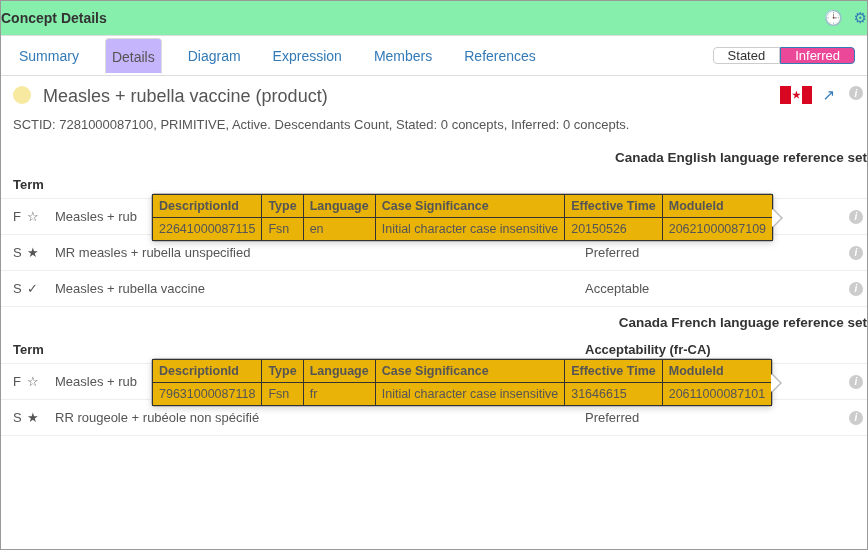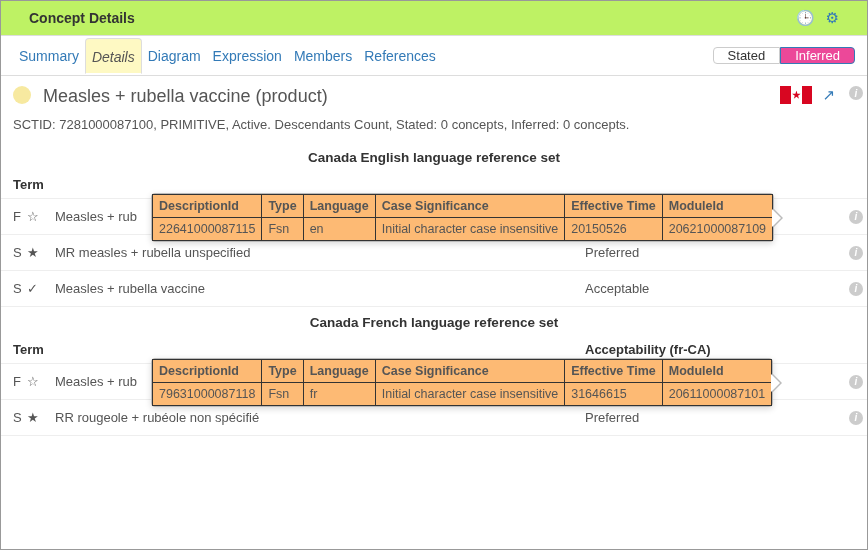--- a/index.html
+++ b/index.html
@@ -1,50 +1,50 @@
 <!DOCTYPE html>
 <html><head>
 <meta charset="utf-8">
 <style>
 * { box-sizing: border-box; margin: 0; padding: 0; }
 body { font-family: "Helvetica Neue", Arial, sans-serif; font-size: 13px; color: #333; background: #fff; width: 868px; height: 550px; overflow: hidden; border: 1px solid #999; position: relative; }
-.header { display: flex; align-items: center; background: #bef264; border-bottom: 1px solid #ddd; padding: 8px 28px; }
+.header { display: flex; align-items: center; background: #86efac; border-bottom: 1px solid #ddd; padding: 8px 0; }
 .header-title { font-weight: bold; font-size: 14px; flex: 1; }
 .header-icons { display: flex; gap: 10px; color: #337ab7; }
 .header-icons span { cursor: pointer; font-size: 15px; }
 .tabs-row { display: flex; align-items: center; border-bottom: 1px solid #ddd; padding: 0 12px; height: 40px; }
-.tabs { display: flex; flex: 1; }
+.tabs { display: flex; gap: 20px; flex: 1; }
 .tab { color: #337ab7; cursor: pointer; padding: 10px 6px 8px 6px; font-size: 14px; }
-.tab.active { color: #555; background: #fef9c3; border: 1px solid #ddd; border-bottom-color: #fff; border-radius: 4px 4px 0 0; margin-bottom: -1px; font-style: italic; }
+.tab.active { color: #555; background: #c4b5fd; border: 1px solid #ddd; border-bottom-color: #fff; border-radius: 4px 4px 0 0; margin-bottom: -1px; }
 .view-toggle { display: flex; }
 .vt-btn { padding: 0 14px; font-size: 13px; cursor: pointer; border: 1px solid #ccc; background: #fff; }
 .vt-btn:first-child { border-radius: 4px 0 0 4px; }
 .vt-btn:last-child { border-radius: 0 4px 4px 0; background: #ec4899; color: #fff; border-color: #337ab7; }
 .concept-row { display: flex; align-items: flex-start; padding: 10px 4px 4px 12px; }
 .circle { width: 18px; height: 18px; background: #f7e9a0; border-radius: 50%; margin-right: 12px; }
 .concept-title { font-size: 18px; color: #555; flex: 1; }
 .flag { width: 32px; height: 18px; display: flex; }
 .flag-strip { flex: 1; }
 .flag-red { background: #d80621; }
 .flag-white { background: #fff; position: relative; }
 .flag-white::after { content: ''; position: absolute; left: 50%; top: 50%; transform: translate(-50%,-50%); width: 9px; height: 9px; background: #d80621; clip-path: polygon(50% 0%, 61% 35%, 98% 35%, 68% 57%, 79% 91%, 50% 70%, 21% 91%, 32% 57%, 2% 35%, 39% 35%); }
 .ext-icon { color: #337ab7; margin-left: 10px; font-size: 15px; cursor: pointer; }
 .info-icon { width: 14px; height: 14px; background: #ccc; border-radius: 50%; margin-left: 14px; display: flex; align-items: center; justify-content: center; font-size: 10px; color: #fff; font-weight: bold; font-style: italic; cursor: pointer; }
 .metaline { padding: 6px 12px 10px 12px; font-size: 13px; color: #555; }
-.section-title { text-align: center; font-weight: bold; font-size: 13.5px; padding: 8px 8px; }
+.section-title { text-align: right; font-weight: bold; font-size: 13.5px; padding: 8px 0; }
 .cols-header { display: flex; padding: 4px 12px 6px 12px; font-weight: bold; border-bottom: 1px solid #eee; }
 .col-term { flex: 1; }
 .col-acc { width: 270px; }
 .data-row { display: flex; align-items: center; padding: 10px 12px; border-bottom: 1px solid #eee; color: #555; position: relative; }
 .row-marker { width: 14px; }
 .row-star { width: 18px; margin-right: 10px; font-size: 13px; }
 .row-term { flex: 1; }
 .row-acc { width: 250px; }
 .row-info { width: 20px; }
-.popover { position: absolute; background: #fdba74; border: 1px solid #bbb; border-radius: 4px; box-shadow: 0 2px 6px rgba(0,0,0,0.15); z-index: 10; }
+.popover { position: absolute; background: #eab308; border: 1px solid #bbb; border-radius: 4px; box-shadow: 0 2px 6px rgba(0,0,0,0.15); z-index: 10; }
 .popover table { border-collapse: collapse; font-size: 12.5px; }
 .popover th, .popover td { border: 1px solid #333; padding: 4px 6px; text-align: left; }
 .popover th { font-weight: bold; }
 .pop-arrow { position: absolute; right: -10px; top: 50%; transform: translateY(-50%); width: 0; height: 0; border-top: 10px solid transparent; border-bottom: 10px solid transparent; border-left: 10px solid #bbb; }
 .pop-arrow::after { content: ''; position: absolute; right: 2px; top: -9px; border-top: 9px solid transparent; border-bottom: 9px solid transparent; border-left: 9px solid #fff; }
 .star-outline::before { content: "☆"; }
 .star-filled::before { content: "★"; }
 .check::before { content: "✓"; }
 </style>
 </head>

